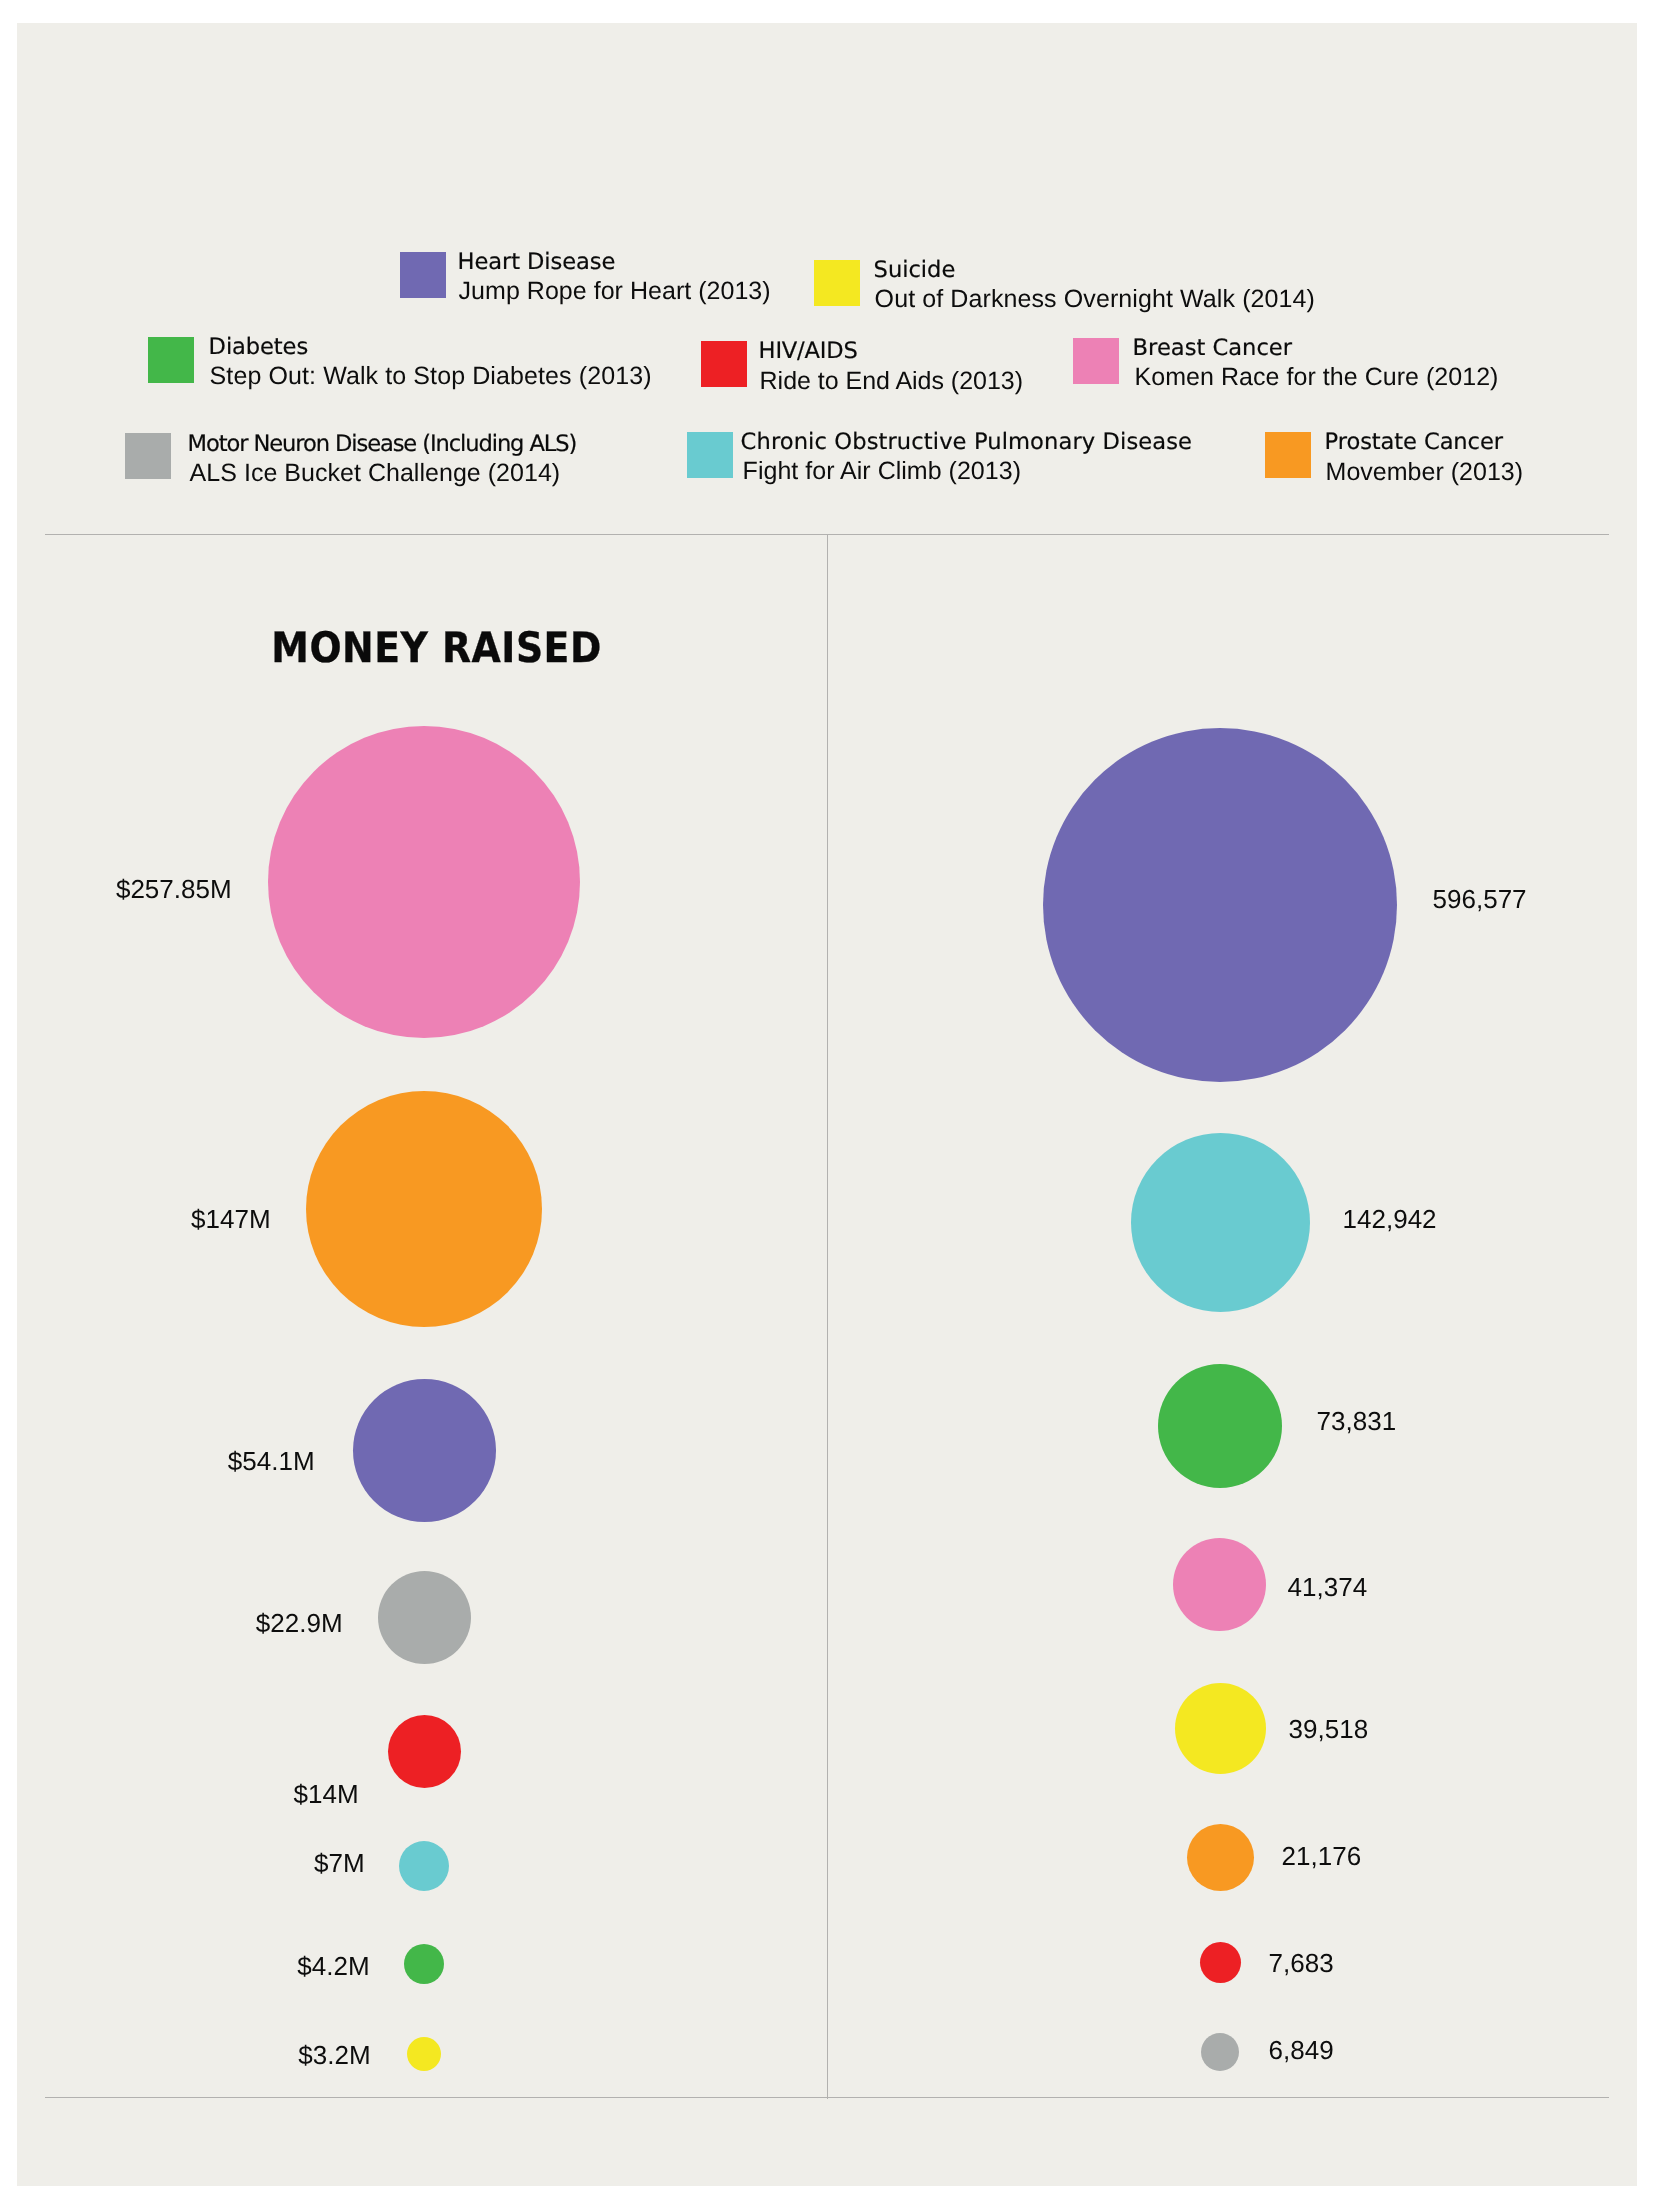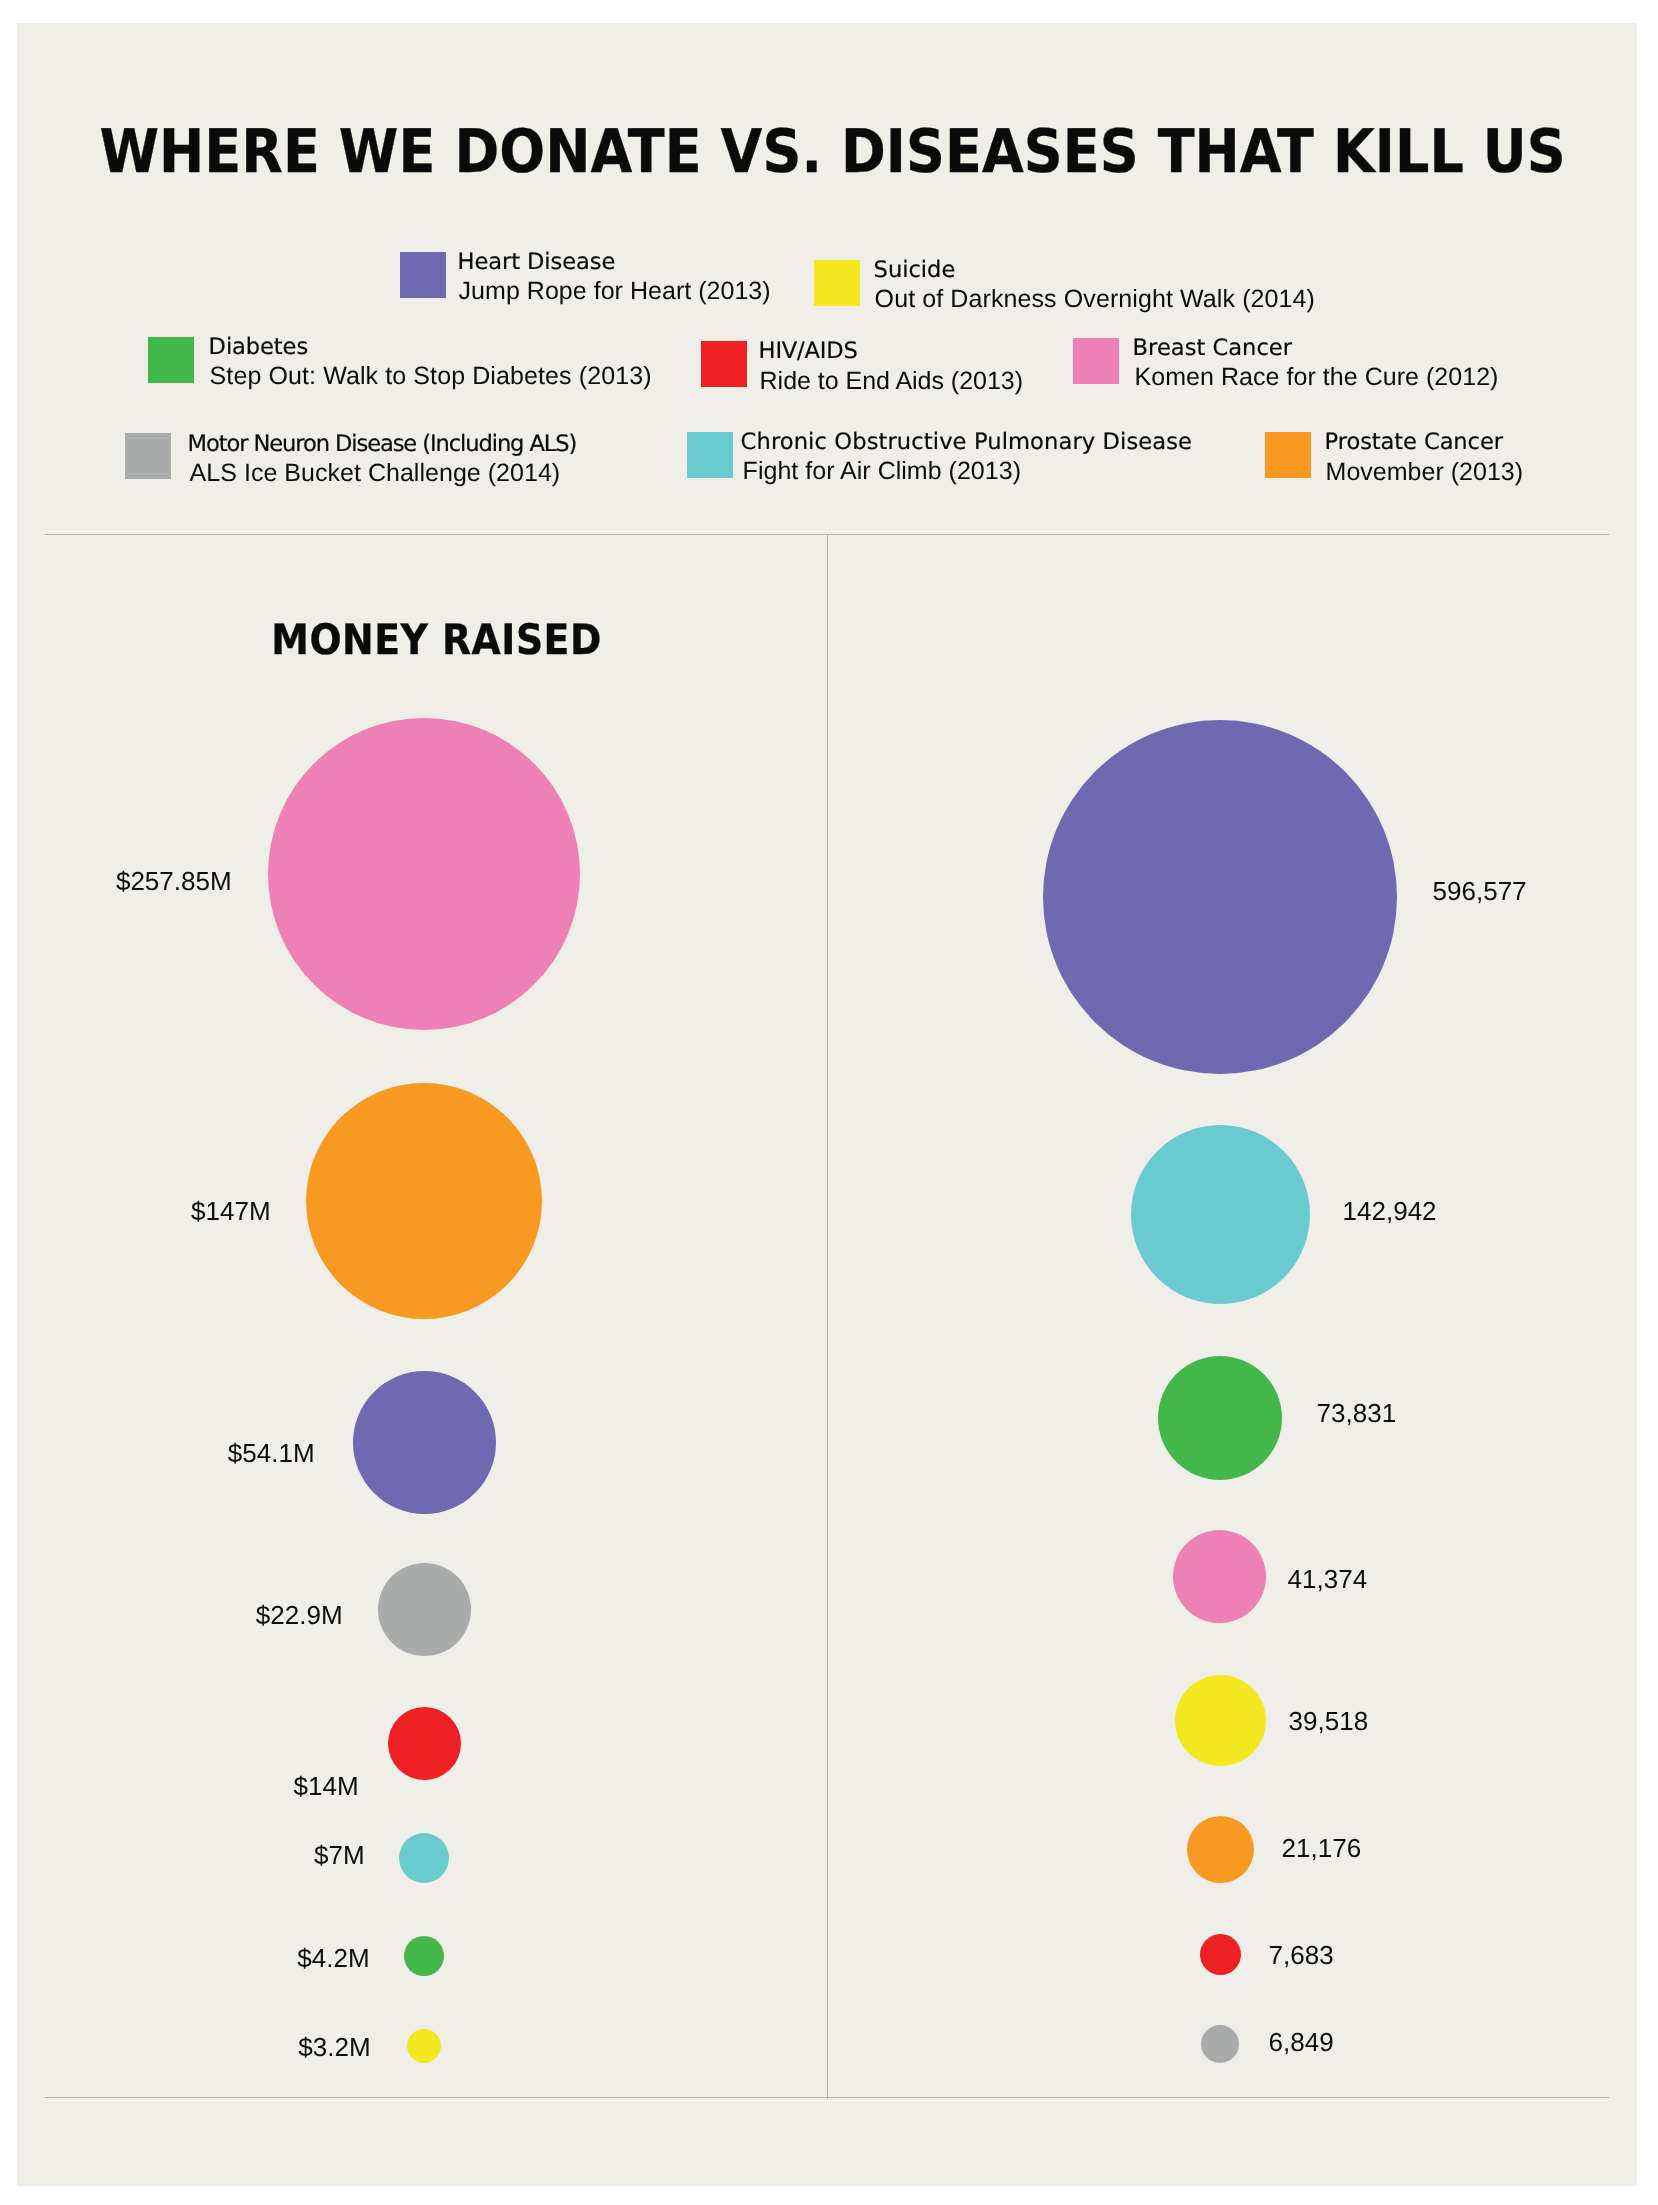--- a/index.html
+++ b/index.html
@@ -9,30 +9,29 @@
   #title{position:absolute;left:6px;top:94px;width:1620px;text-align:center;font-family:"DejaVu Sans",sans-serif;font-stretch:condensed;font-weight:bold;font-size:60px;color:#0a0a0a;letter-spacing:0.1px;
         -webkit-text-stroke:0.3px #0a0a0a;}
   .lg{position:absolute;}
   .sw{position:absolute;width:46px;height:46px;}
   .lg .t1{position:absolute;font-family:"DejaVu Sans",sans-serif;font-weight:normal;font-size:22.6px;line-height:22.6px;color:#0a0a0a;white-space:nowrap;-webkit-text-stroke:0.2px #0a0a0a;}
   .lg .t2{position:absolute;font-family:"Liberation Sans",sans-serif;font-size:25px;line-height:25px;color:#0d0d0d;white-space:nowrap;}
   #hr-top{position:absolute;left:28.5px;top:511px;width:1564px;height:1.7px;background:#b2b1af;}
   #hr-bot{position:absolute;left:28.5px;top:2074px;width:1564px;height:1.7px;background:#b2b1af;}
   #vdiv{position:absolute;left:810px;top:512px;width:1.7px;height:1564px;background:#b2b1af;}
   .coltitle{position:absolute;font-family:"DejaVu Sans",sans-serif;font-stretch:condensed;font-weight:bold;font-size:42px;line-height:42px;color:#0a0a0a;white-space:nowrap;-webkit-text-stroke:0.3px #0a0a0a;}
-  .chart-panel{position:absolute;left:0;top:0;width:100%;height:100%;}
+  .chart-panel{position:absolute;left:0;top:8px;width:100%;height:100%;}
   .bubrow{position:absolute;left:0;top:0;width:100%;height:100%;}
   .bub{position:absolute;border-radius:50%;}
   .lab{position:absolute;font-family:"Liberation Sans",sans-serif;font-size:26px;line-height:26px;color:#0d0d0d;white-space:nowrap;}
 </style>
 </head>
 <body>
 
 <div id="panel">
-  <div id="title">WHERE WE DONATE VS. DISEASES THAT KILL US</div>
   <div id="legend">
       <div class="lg">
         <div class="sw" style="left: 383px; top: 229px; background: rgb(112, 105, 178);"></div>
         <div class="t1" style="left: 441px; top: 228px; letter-spacing: -0.1px;">Heart Disease</div>
         <div class="t2" style="left: 442px; top: 256px; letter-spacing: 0.03px;">Jump Rope for Heart (2013)</div>
       </div>
       <div class="lg">
         <div class="sw" style="left: 797px; top: 237px; background: rgb(244, 232, 33);"></div>
         <div class="t1" style="left: 857px; top: 236px; letter-spacing: -0.03px;">Suicide</div>
         <div class="t2" style="left: 858px; top: 264px; letter-spacing: 0.1px;">Out of Darkness Overnight Walk (2014)</div>

